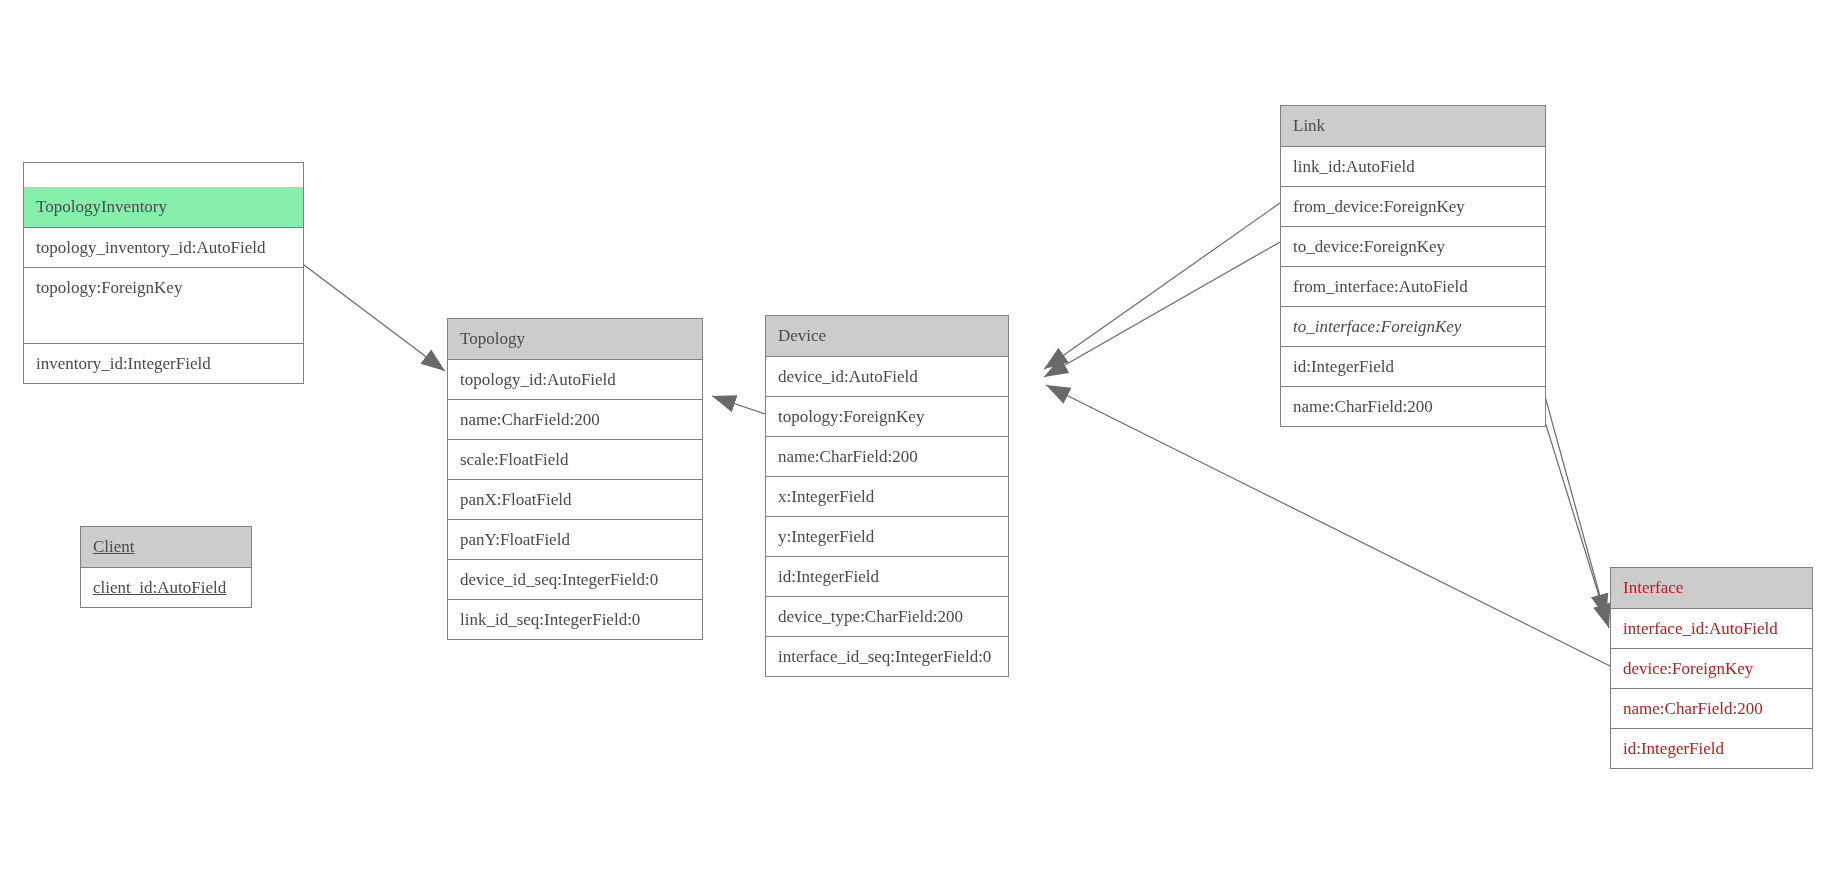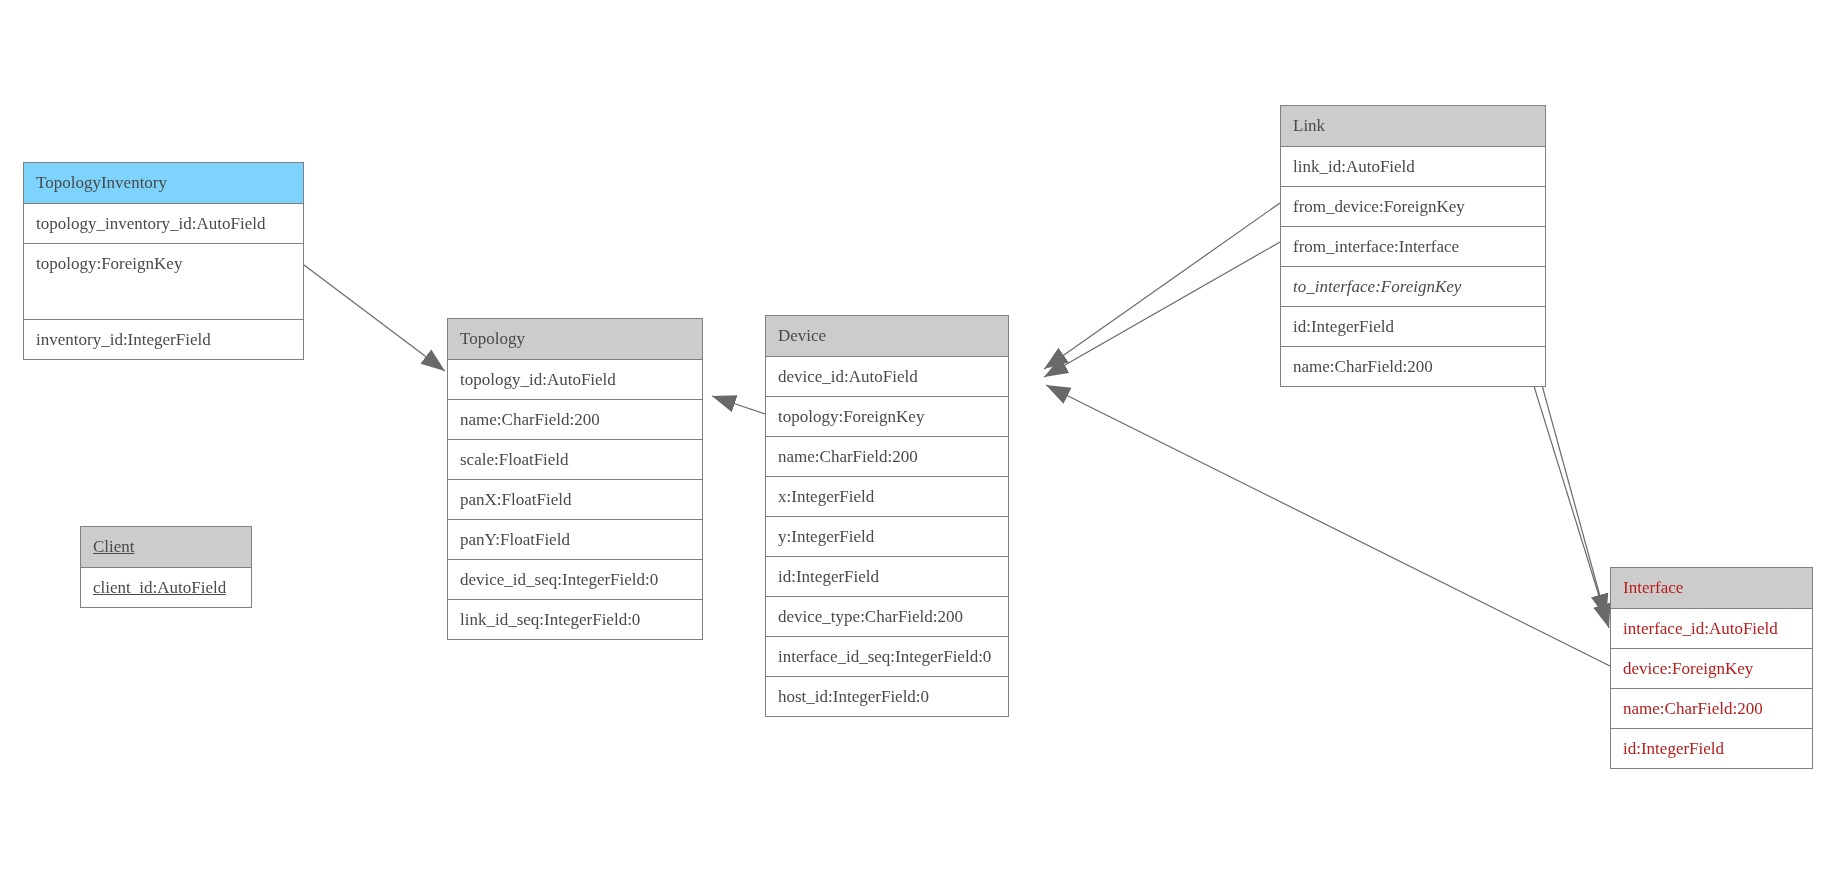--- a/index.html
+++ b/index.html
@@ -63,21 +63,21 @@
   <line x1="304" y1="265" x2="445" y2="371" stroke="#696969" stroke-width="1.2" fill="none" marker-end="url(#arrowhead)"></line>
       <line x1="765" y1="414" x2="712" y2="396" stroke="#696969" stroke-width="1.2" fill="none" marker-end="url(#arrowhead)"></line>
       <line x1="1280" y1="203" x2="1044" y2="369" stroke="#696969" stroke-width="1.2" fill="none" marker-end="url(#arrowhead)"></line>
       <line x1="1280" y1="242" x2="1044" y2="377" stroke="#696969" stroke-width="1.2" fill="none" marker-end="url(#arrowhead)"></line>
       <line x1="1515" y1="287" x2="1606" y2="618" stroke="#696969" stroke-width="1.2" fill="none" marker-end="url(#arrowhead)"></line>
       <line x1="1515" y1="325" x2="1609" y2="628" stroke="#696969" stroke-width="1.2" fill="none" marker-end="url(#arrowhead)"></line>
       <line x1="1610" y1="666" x2="1046" y2="385" stroke="#696969" stroke-width="1.2" fill="none" marker-end="url(#arrowhead)"></line>
     </svg>
 
 <div class="entity" style="left: 23px; top: 162px; width: 281px; border-color: rgb(128, 128, 128); color: rgb(74, 74, 74);">
-      <div class="entity-header" style="background: #7dd3fc;">TopologyInventory</div>
+      <div class="entity-header" style="background: #86efac; margin-top: 24px;">TopologyInventory</div>
       <div class="entity-field" style="border-top-color: rgb(128, 128, 128);">topology_inventory_id:AutoField</div>
       <div class="entity-field" style="border-top-color: rgb(128, 128, 128);">topology:ForeignKey</div>
       <div class="entity-field" style="border-top-color: rgb(128, 128, 128); margin-top: 36px;">inventory_id:IntegerField</div>
     </div>
     <div class="entity" style="left: 447px; top: 318px; width: 256px; border-color: rgb(128, 128, 128); color: rgb(74, 74, 74);">
       <div class="entity-header" style="background: rgb(204, 204, 204);">Topology</div>
       <div class="entity-field" style="border-top-color: rgb(128, 128, 128);">topology_id:AutoField</div>
       <div class="entity-field" style="border-top-color: rgb(128, 128, 128);">name:CharField:200</div>
       <div class="entity-field" style="border-top-color: rgb(128, 128, 128);">scale:FloatField</div>
       <div class="entity-field" style="border-top-color: rgb(128, 128, 128);">panX:FloatField</div>
@@ -92,27 +92,27 @@
     <div class="entity" style="left: 765px; top: 315px; width: 244px; border-color: rgb(128, 128, 128); color: rgb(74, 74, 74);">
       <div class="entity-header" style="background: rgb(204, 204, 204);">Device</div>
       <div class="entity-field" style="border-top-color: rgb(128, 128, 128);">device_id:AutoField</div>
       <div class="entity-field" style="border-top-color: rgb(128, 128, 128);">topology:ForeignKey</div>
       <div class="entity-field" style="border-top-color: rgb(128, 128, 128);">name:CharField:200</div>
       <div class="entity-field" style="border-top-color: rgb(128, 128, 128);">x:IntegerField</div>
       <div class="entity-field" style="border-top-color: rgb(128, 128, 128);">y:IntegerField</div>
       <div class="entity-field" style="border-top-color: rgb(128, 128, 128);">id:IntegerField</div>
       <div class="entity-field" style="border-top-color: rgb(128, 128, 128);">device_type:CharField:200</div>
       <div class="entity-field" style="border-top-color: rgb(128, 128, 128);">interface_id_seq:IntegerField:0</div>
-      <div class="entity-field" style="border-top-color: rgb(128, 128, 128);">host_id:IntegerField:0</div>
     </div>
     <div class="entity" style="left: 1280px; top: 105px; width: 266px; border-color: rgb(128, 128, 128); color: rgb(74, 74, 74);">
       <div class="entity-header" style="background: rgb(204, 204, 204);">Link</div>
       <div class="entity-field" style="border-top-color: rgb(128, 128, 128);">link_id:AutoField</div>
       <div class="entity-field" style="border-top-color: rgb(128, 128, 128);">from_device:ForeignKey</div>
-      <div class="entity-field" style="border-top-color: rgb(128, 128, 128);">from_interface:Interface</div>
+      <div class="entity-field" style="border-top-color: rgb(128, 128, 128);">to_device:ForeignKey</div>
+      <div class="entity-field" style="border-top-color: rgb(128, 128, 128);">from_interface:AutoField</div>
       <div class="entity-field" style="border-top-color: rgb(128, 128, 128); font-style: italic;">to_interface:ForeignKey</div>
       <div class="entity-field" style="border-top-color: rgb(128, 128, 128);">id:IntegerField</div>
       <div class="entity-field" style="border-top-color: rgb(128, 128, 128);">name:CharField:200</div>
     </div>
     <div class="entity" style="left: 1610px; top: 567px; width: 203px; border-color: rgb(128, 128, 128); color: #b91c1c;">
       <div class="entity-header" style="background: rgb(204, 204, 204);">Interface</div>
       <div class="entity-field" style="border-top-color: rgb(128, 128, 128);">interface_id:AutoField</div>
       <div class="entity-field" style="border-top-color: rgb(128, 128, 128);">device:ForeignKey</div>
       <div class="entity-field" style="border-top-color: rgb(128, 128, 128);">name:CharField:200</div>
       <div class="entity-field" style="border-top-color: rgb(128, 128, 128);">id:IntegerField</div>

